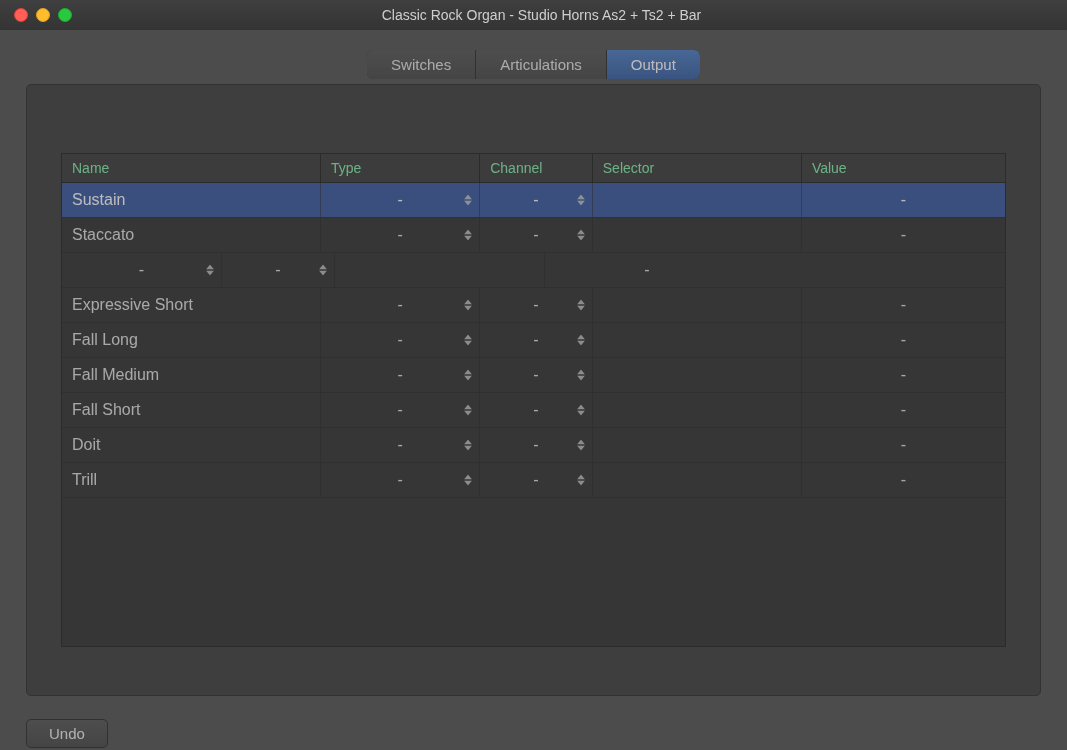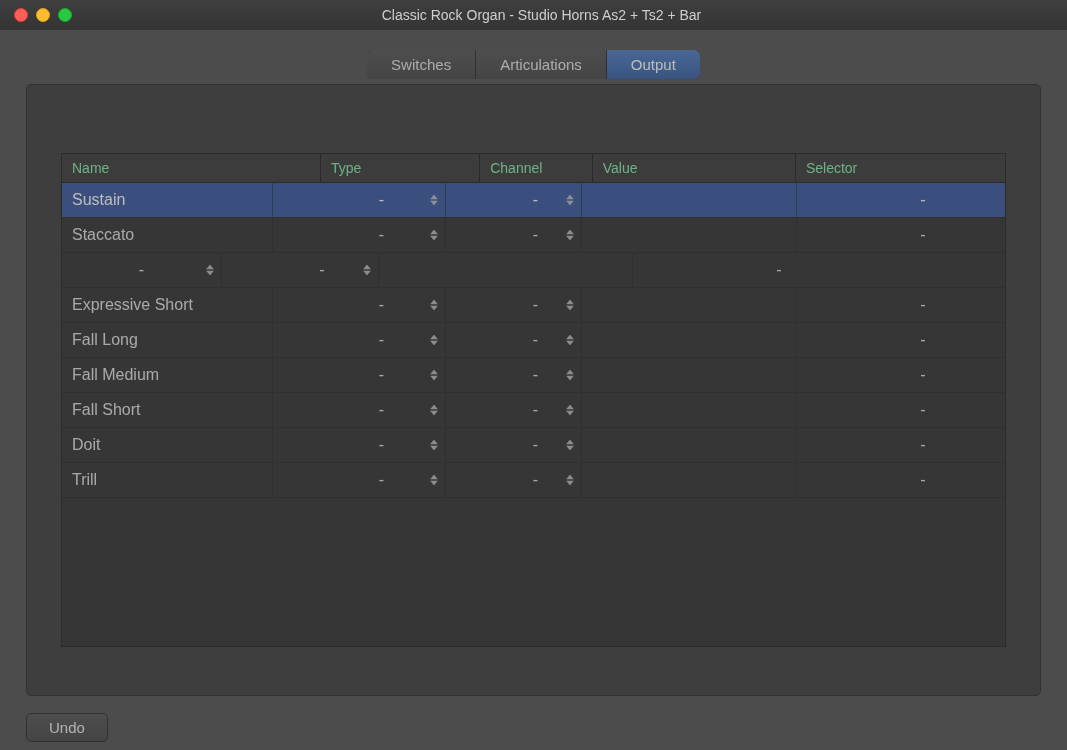--- a/index.html
+++ b/index.html
@@ -132,21 +132,20 @@
   .col-selector { width: 210px; }
   .col-value    { width: 204px; }
 
   .tbody { }
   .tr {
     display: flex;
     height: 34px;
     border-bottom: 1px solid #2a2a2a;
     color: #e2e2e2;
     font-size: 16px;
-    gap: 44px;
   }
   .tr.selected {
     background: #3a5aa1;
     color: #ffffff;
   }
   .td {
     box-sizing: border-box;
     display: flex;
     align-items: center;
     padding-left: 10px;
@@ -195,21 +194,21 @@
     width: 16px; height: 16px;
     border-radius: 3px;
     background: #333333;
     border: 1px solid #1f1f1f;
   }
 
   
   .undo-btn {
     position: absolute;
     left: 26px;
-    bottom: 8px;
+    bottom: 2px;
     padding: 5px 22px;
     background: linear-gradient(#575757,#4a4a4a);
     color: #efefef;
     font-size: 15px;
     border: 1px solid #2c2c2c;
     border-radius: 5px;
     cursor: default;
   }
 
   
@@ -244,22 +243,22 @@
       </div>
     </div>
 
     <div class="panel">
 
       <div class="table-wrap">
         <div class="thead">
           <div class="th col-name">Name</div>
           <div class="th col-type">Type</div>
           <div class="th col-channel">Channel</div>
+          <div class="th col-selector">Selector</div>
           <div class="th col-value">Value</div>
-          <div class="th col-selector">Selector</div>
         </div>
         <div class="tbody" id="tbody">
             <div class="tr selected">
               <div class="td col-name">Sustain</div>
               <div class="td col-type">
                 <span class="val">-</span>
                 <span class="popup-arrows">
                   <svg width="8" height="5" viewBox="0 0 8 5">
                     <path d="M4 0 L8 5 L0 5 Z" fill="#cfcfcf"></path>
                   </svg>

